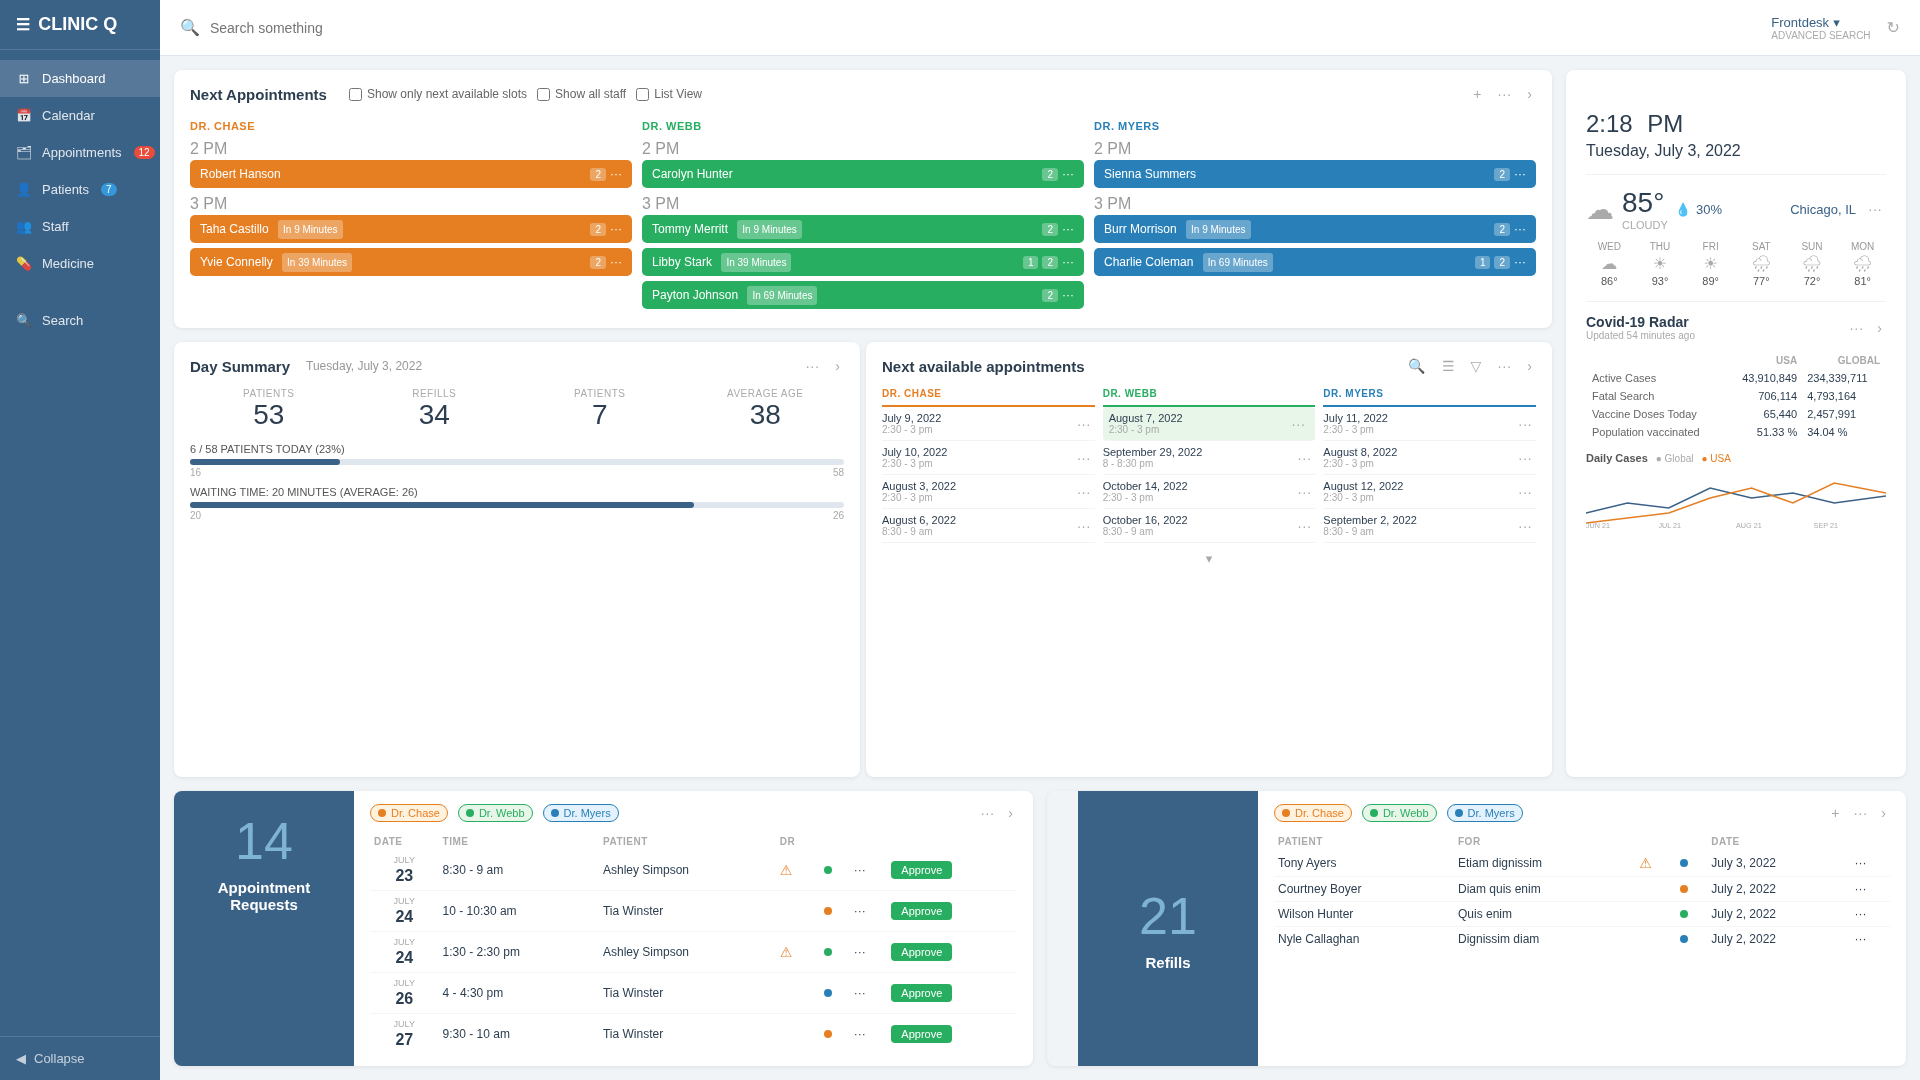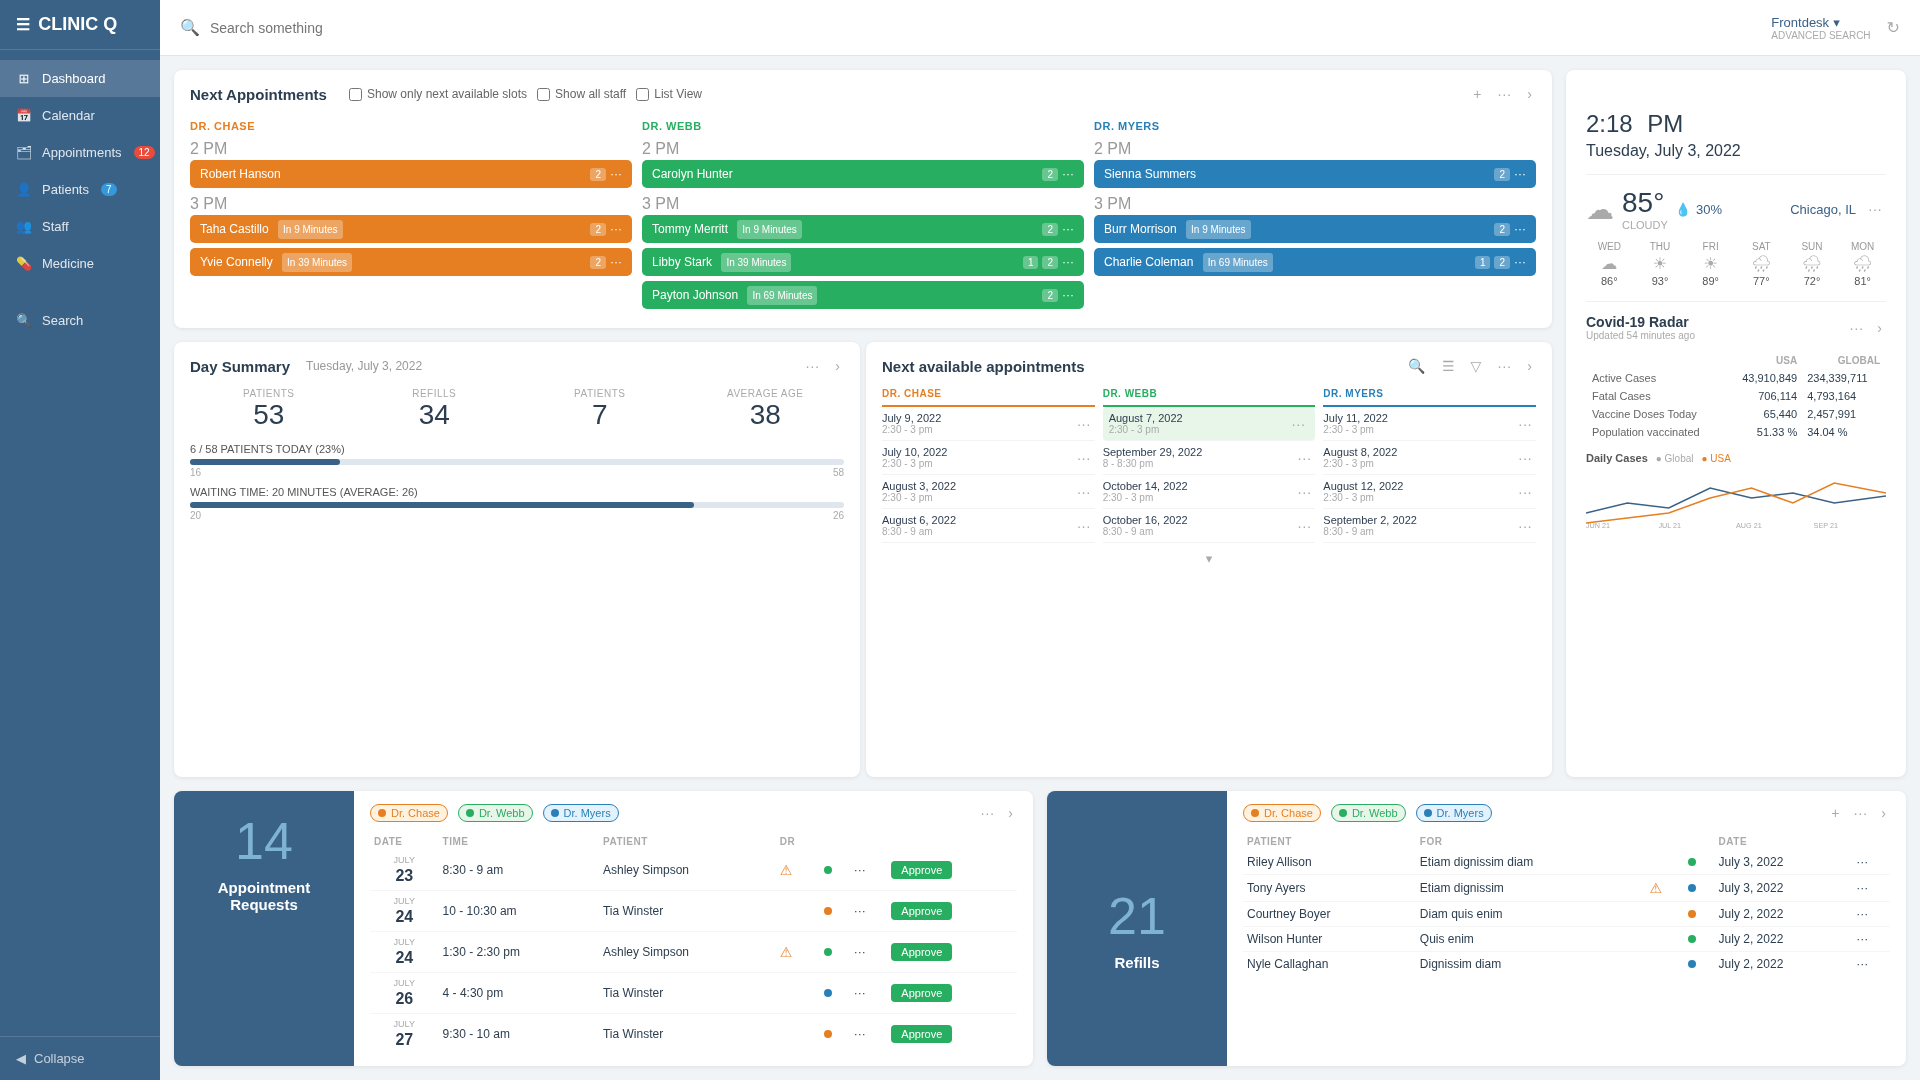--- a/index.html
+++ b/index.html
@@ -135,21 +135,21 @@
     .date-cell .day { font-size: 16px; font-weight: 600; color: #2c3e50; }
     .approve-btn { background: #27ae60; color: #fff; border: none; border-radius: 4px; padding: 3px 10px; font-size: 11px; cursor: pointer; }
     .dot { width: 8px; height: 8px; border-radius: 50%; display: inline-block; }
     .dot-green { background: #27ae60; }
     .dot-orange { background: #e67e22; }
     .dot-blue { background: #2980b9; }
     .warn-icon { color: #e67e22; font-size: 14px; }
 
     
     .refills-panel { display: flex; overflow: hidden; border-radius: 8px; box-shadow: 0 1px 4px rgba(0,0,0,0.08); }
-    .refills-badge { background: #3a6186; color: #fff; width: 180px; min-width: 180px; display: flex; flex-direction: column; align-items: center; justify-content: center; padding: 20px; }
+    .refills-badge { background: #3a6186; color: #fff; width: 180px; min-width: 180px; display: flex; flex-direction: column; align-items: center; justify-content: center; padding: 20px; margin-left: 31px; }
     .refills-table-wrap { background: #fff; flex: 1; padding: 12px 16px; }
     .refills-table { width: 100%; border-collapse: collapse; }
     .refills-table th { font-size: 10px; color: #aaa; text-transform: uppercase; letter-spacing: 0.5px; padding: 3px 4px; text-align: left; }
     .refills-table td { padding: 5px 4px; font-size: 12px; color: #2c3e50; vertical-align: middle; }
     .refills-table tr:not(:last-child) td { border-bottom: 1px solid #f5f5f5; }
   </style>
 </head>
 <body>
 
 <div id="sidebar">
@@ -409,21 +409,21 @@
               <th>GLOBAL</th>
             </tr>
           </thead>
           <tbody>
             <tr>
               <td class="label">Active Cases</td>
               <td class="usa">43,910,849</td>
               <td class="global">234,339,711</td>
             </tr>
             <tr>
-              <td class="label">Fatal Cases</td>
+              <td class="label">Fatal Search</td>
               <td class="usa">706,114</td>
               <td class="global">4,793,164</td>
             </tr>
             <tr>
               <td class="label">Vaccine Doses Today</td>
               <td class="usa">65,440</td>
               <td class="global">2,457,991</td>
             </tr>
             <tr>
               <td class="label">Population vaccinated</td>
@@ -754,28 +754,20 @@
                 <th>PATIENT</th>
                 <th>FOR</th>
                 <th></th>
                 <th></th>
                 <th>DATE</th>
                 <th></th>
               </tr>
             </thead>
             <tbody id="refills-tbody">
                 <tr>
-    <td>Riley Allison</td>
-    <td>Etiam dignissim diam</td>
-    <td></td>
-    <td><span class="dot dot-green"></span></td>
-    <td>July 3, 2022</td>
-    <td><span>···</span></td>
-  </tr>
-                <tr>
     <td>Tony Ayers</td>
     <td>Etiam dignissim</td>
     <td><span class="warn-icon">⚠</span></td>
     <td><span class="dot dot-blue"></span></td>
     <td>July 3, 2022</td>
     <td><span>···</span></td>
   </tr>
                 <tr>
     <td>Courtney Boyer</td>
     <td>Diam quis enim</td>

